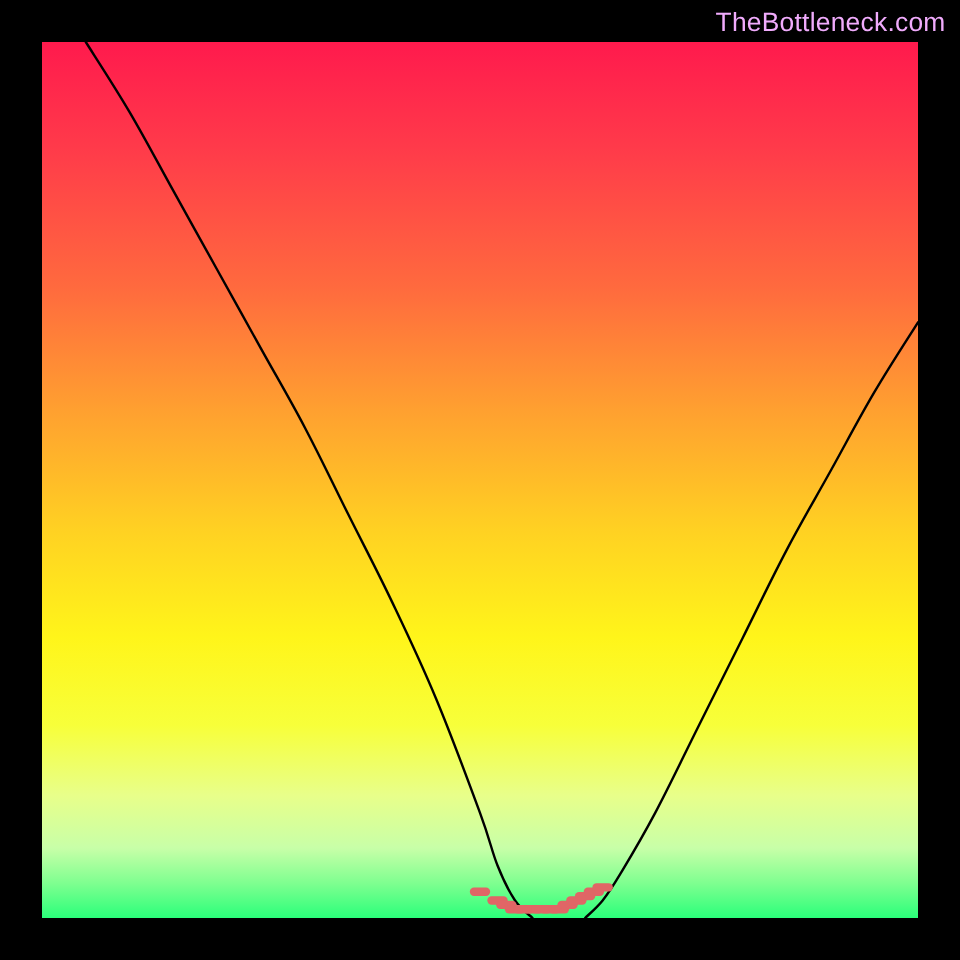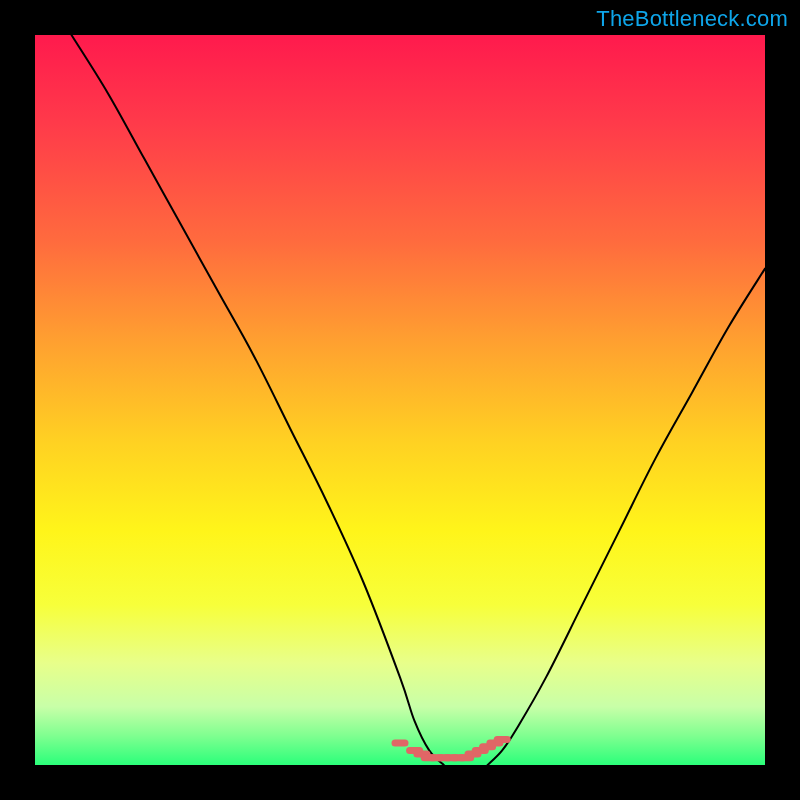--- a/index.html
+++ b/index.html
@@ -36,21 +36,21 @@
       #e8ff8a 86%,
       #c8ffa8 92%,
       #7fff90 96%,
       #2bff7a 100%
     );
   }
   .watermark {
     position: absolute;
     top: 6px;
     right: 12px;
-    color: #0ea5e9;
+    color: #f0abfc;
     font-size: 22px;
     letter-spacing: 0.2px;
     font-weight: 400;
     user-select: none;
   }
   svg.curve-layer {
     position: absolute;
     left: 0;
     top: 0;
     width: 730px;

